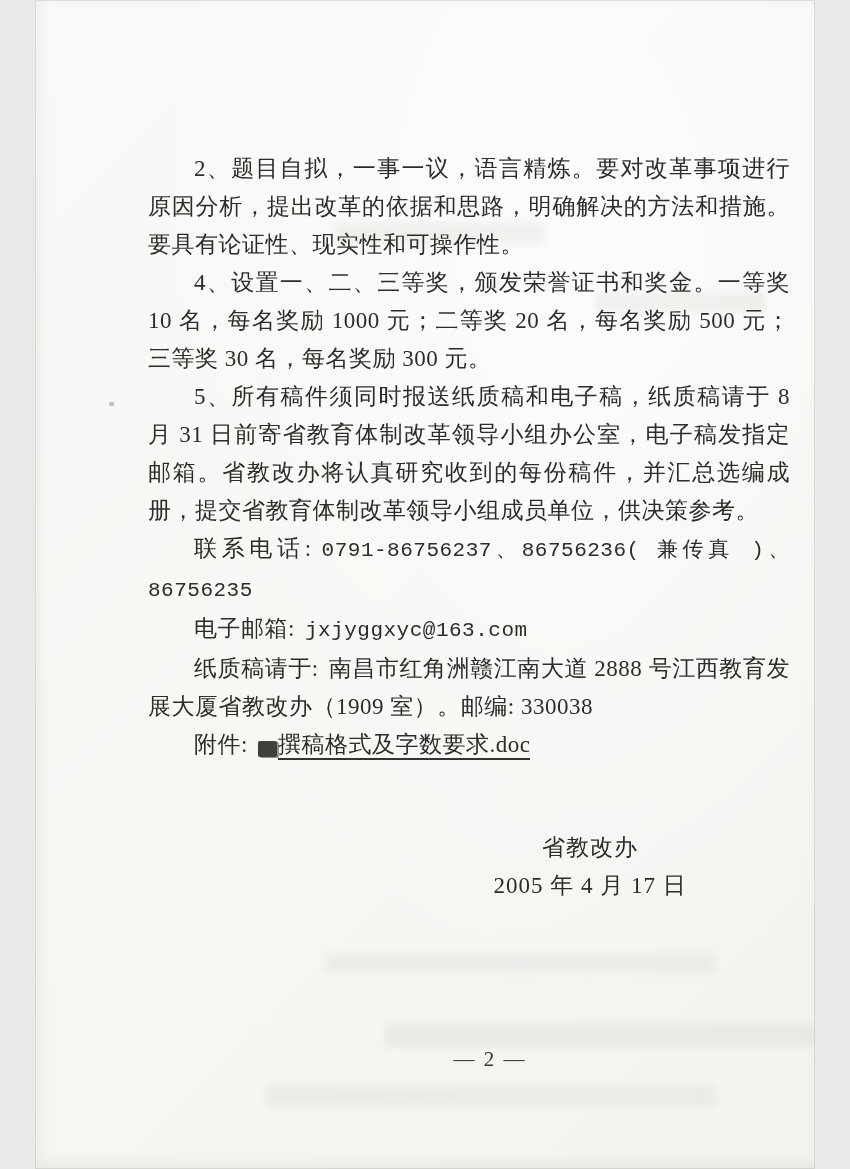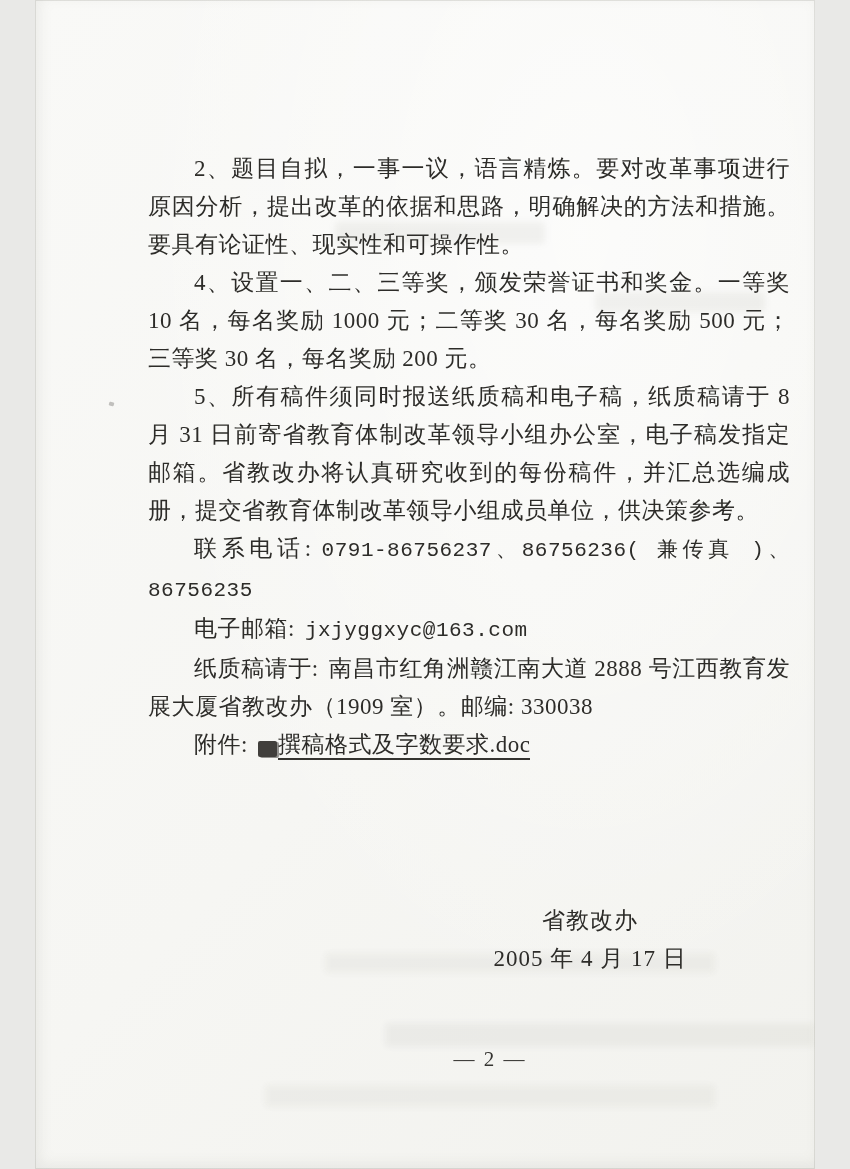--- a/index.html
+++ b/index.html
@@ -41,21 +41,21 @@
     margin-right:1px;
     box-shadow:2px 1px 0 rgba(65,63,60,0.55);
   }
   .attachment-link{
     border-bottom:2px solid #34332f;
     padding-bottom:1px;
     cursor:pointer;
   }
   .signature{
     position:absolute;
-    top:902px;right:100px;
+    top:829px;right:100px;
     width:250px;
     text-align:center;
     font-size:23px;
     line-height:38px;
     letter-spacing:1px;
   }
   .signature .sig-unit{display:block;}
   .signature .sig-date{display:block;}
   .page-number{
     position:absolute;
@@ -90,21 +90,21 @@
   <div class="smudge s4"></div>
   <div class="smudge s5"></div>
   <div class="speck k1"></div>
   <div class="speck k2"></div>
   <div class="speck k3"></div>
   <div class="speck k4"></div>
   <div class="speck k5"></div>
 
   <div class="content">
     <p>2、题目自拟，一事一议，语言精炼。要对改革事项进行原因分析，提出改革的依据和思路，明确解决的方法和措施。要具有论证性、现实性和可操作性。</p>
-    <p>4、设置一、二、三等奖，颁发荣誉证书和奖金。一等奖 10 名，每名奖励 1000 元；二等奖 30 名，每名奖励 500 元；三等奖 30 名，每名奖励 200 元。</p>
+    <p>4、设置一、二、三等奖，颁发荣誉证书和奖金。一等奖 10 名，每名奖励 1000 元；二等奖 20 名，每名奖励 500 元；三等奖 30 名，每名奖励 300 元。</p>
     <p>5、所有稿件须同时报送纸质稿和电子稿，纸质稿请于 8 月 31 日前寄省教育体制改革领导小组办公室，电子稿发指定邮箱。省教改办将认真研究收到的每份稿件，并汇总选编成册，提交省教育体制改革领导小组成员单位，供决策参考。</p>
 
     <p>
       <span class="contact-label">联系电话:</span><span class="contact-value mono">0791-86756237、86756236( 兼传真 )、86756235</span>
     </p>
     <p>
       <span class="contact-label">电子邮箱:</span><span class="contact-value mono">jxjyggxyc@163.com</span>
     </p>
     <p>
       <span class="contact-label">纸质稿请于:</span><span class="contact-value">南昌市红角洲赣江南大道 2888 号江西教育发展大厦省教改办（1909 室）。邮编: 330038</span>

